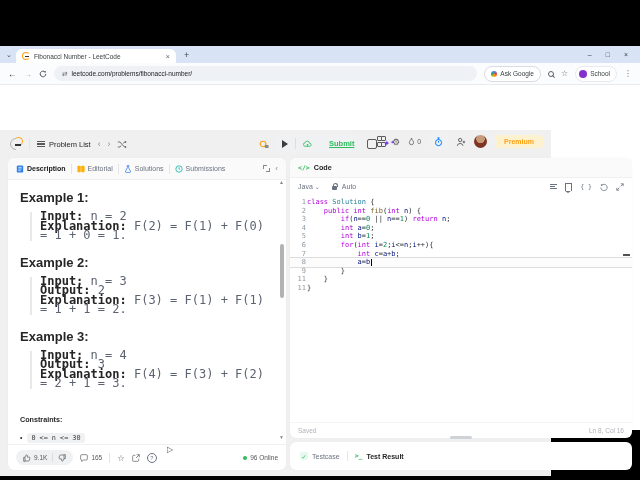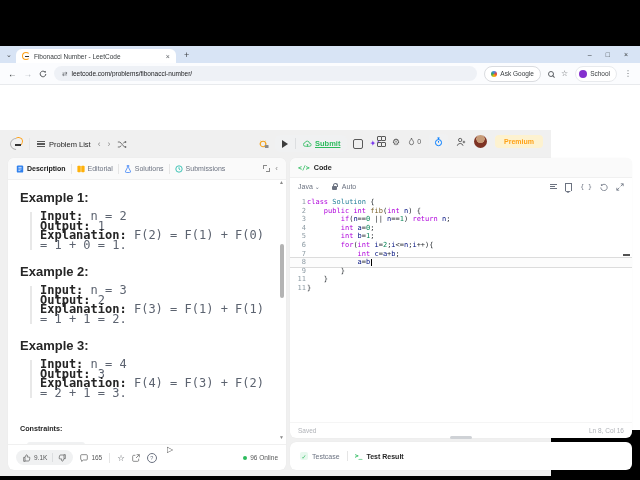--- a/index.html
+++ b/index.html
@@ -44,21 +44,21 @@
   .lclogo .dash{position:absolute;left:5px;top:6px;width:6px;height:1.6px;background:#333;}
   .navitem{display:flex;align-items:center;gap:4px;font-size:7.5px;color:#262626;}
   .listicon{display:inline-flex;flex-direction:column;gap:1.5px;}
   .listicon i{display:block;width:8px;height:1.3px;background:#595959;}
   .chev{font-size:8.5px;color:#8a8a8a;}
   .navsep{width:1px;height:12px;background:#e5e5e5;}
   .runcluster{position:absolute;left:258px;top:5px;display:flex;align-items:center;gap:6px;}
   .runpill{display:flex;align-items:center;height:17px;background:#f0f1f2;border-radius:5px;padding:0 7px;gap:7px;}
   .play{width:0;height:0;border-left:6px solid #3c3c3c;border-top:4px solid transparent;border-bottom:4px solid transparent;}
   .runsep{width:1px;height:11px;background:#dcdee0;}
-  .submit{display:flex;align-items:center;gap:3px;color:#2cbb5d;font-size:7.5px;font-weight:bold;text-decoration:underline;}
+  .submit{display:flex;align-items:center;gap:17px;color:#2cbb5d;font-size:7.5px;font-weight:bold;text-decoration:underline;}
   .noteicon{width:8px;height:8px;border:1.2px solid #595959;border-radius:2px;}
   .spark{color:#7c3aed;font-size:8px;}
   .rightcluster{position:absolute;right:8px;top:4px;display:flex;align-items:center;gap:8px;}
   .gridicon{display:grid;grid-template-columns:3px 3px;grid-gap:1.5px;}
   .gridicon i{width:3px;height:3px;border:1px solid #595959;border-radius:1px;}
   .gear{font-size:9px;color:#595959;}
   .flamewrap{display:flex;align-items:center;gap:2px;font-size:7px;color:#595959;}
   .timerpill{height:15px;background:#f0f1f2;border-radius:4px;display:flex;align-items:center;padding:0 5px;}
   .avatar{width:13px;height:13px;border-radius:50%;
           background:radial-gradient(circle at 50% 30%,#c79b78 0 36%,#7e3324 40% 100%);}
@@ -294,21 +294,20 @@
           </span>
           <span class="spacer"></span>
           <span class="fsicon"></span>
           <span class="collapse">‹</span>
         </div>
 
         <div class="lcontent">
           <div class="extitle">Example 1:</div>
           <div class="exblock">
             <div><b>Input:</b> <span>n = 2</span></div>
-            <div><b>Output:</b> <span>1</span></div>
             <div><b>Explanation:</b> <span>F(2) = F(1) + F(0) = 1 + 0 = 1.</span></div>
           </div>
 
           <div class="extitle gap">Example 2:</div>
           <div class="exblock">
             <div><b>Input:</b> <span>n = 3</span></div>
             <div><b>Output:</b> <span>2</span></div>
             <div><b>Explanation:</b> <span>F(3) = F(1) + F(1) = 1 + 1 = 2.</span></div>
           </div>
 

